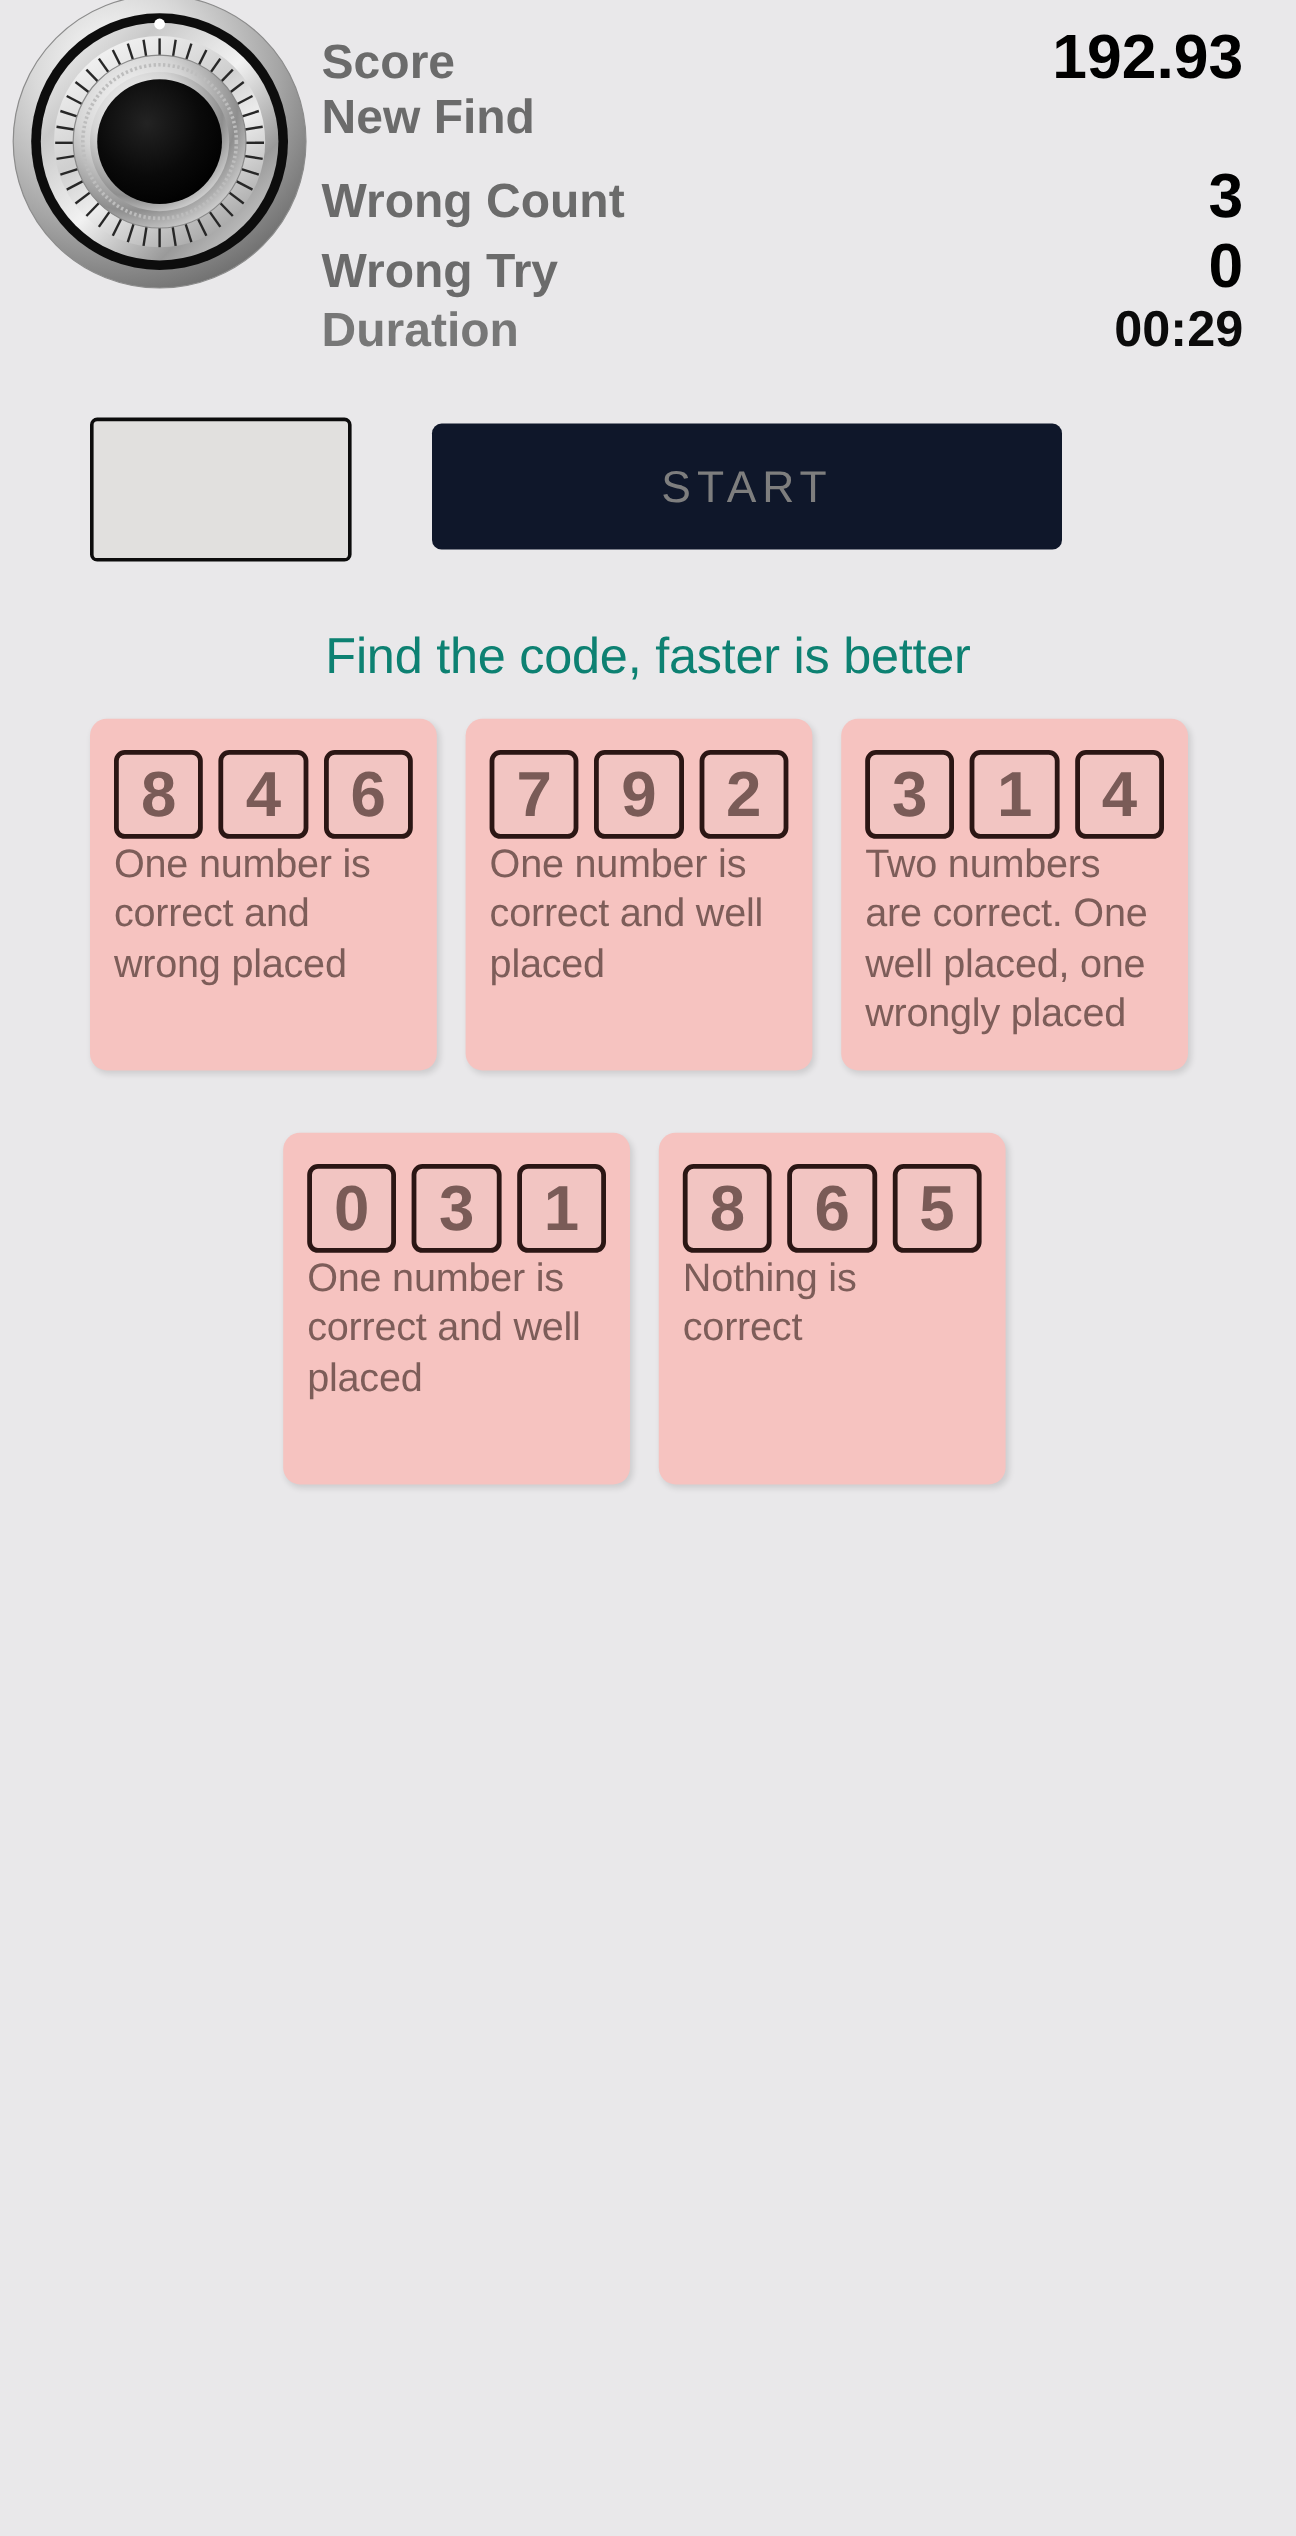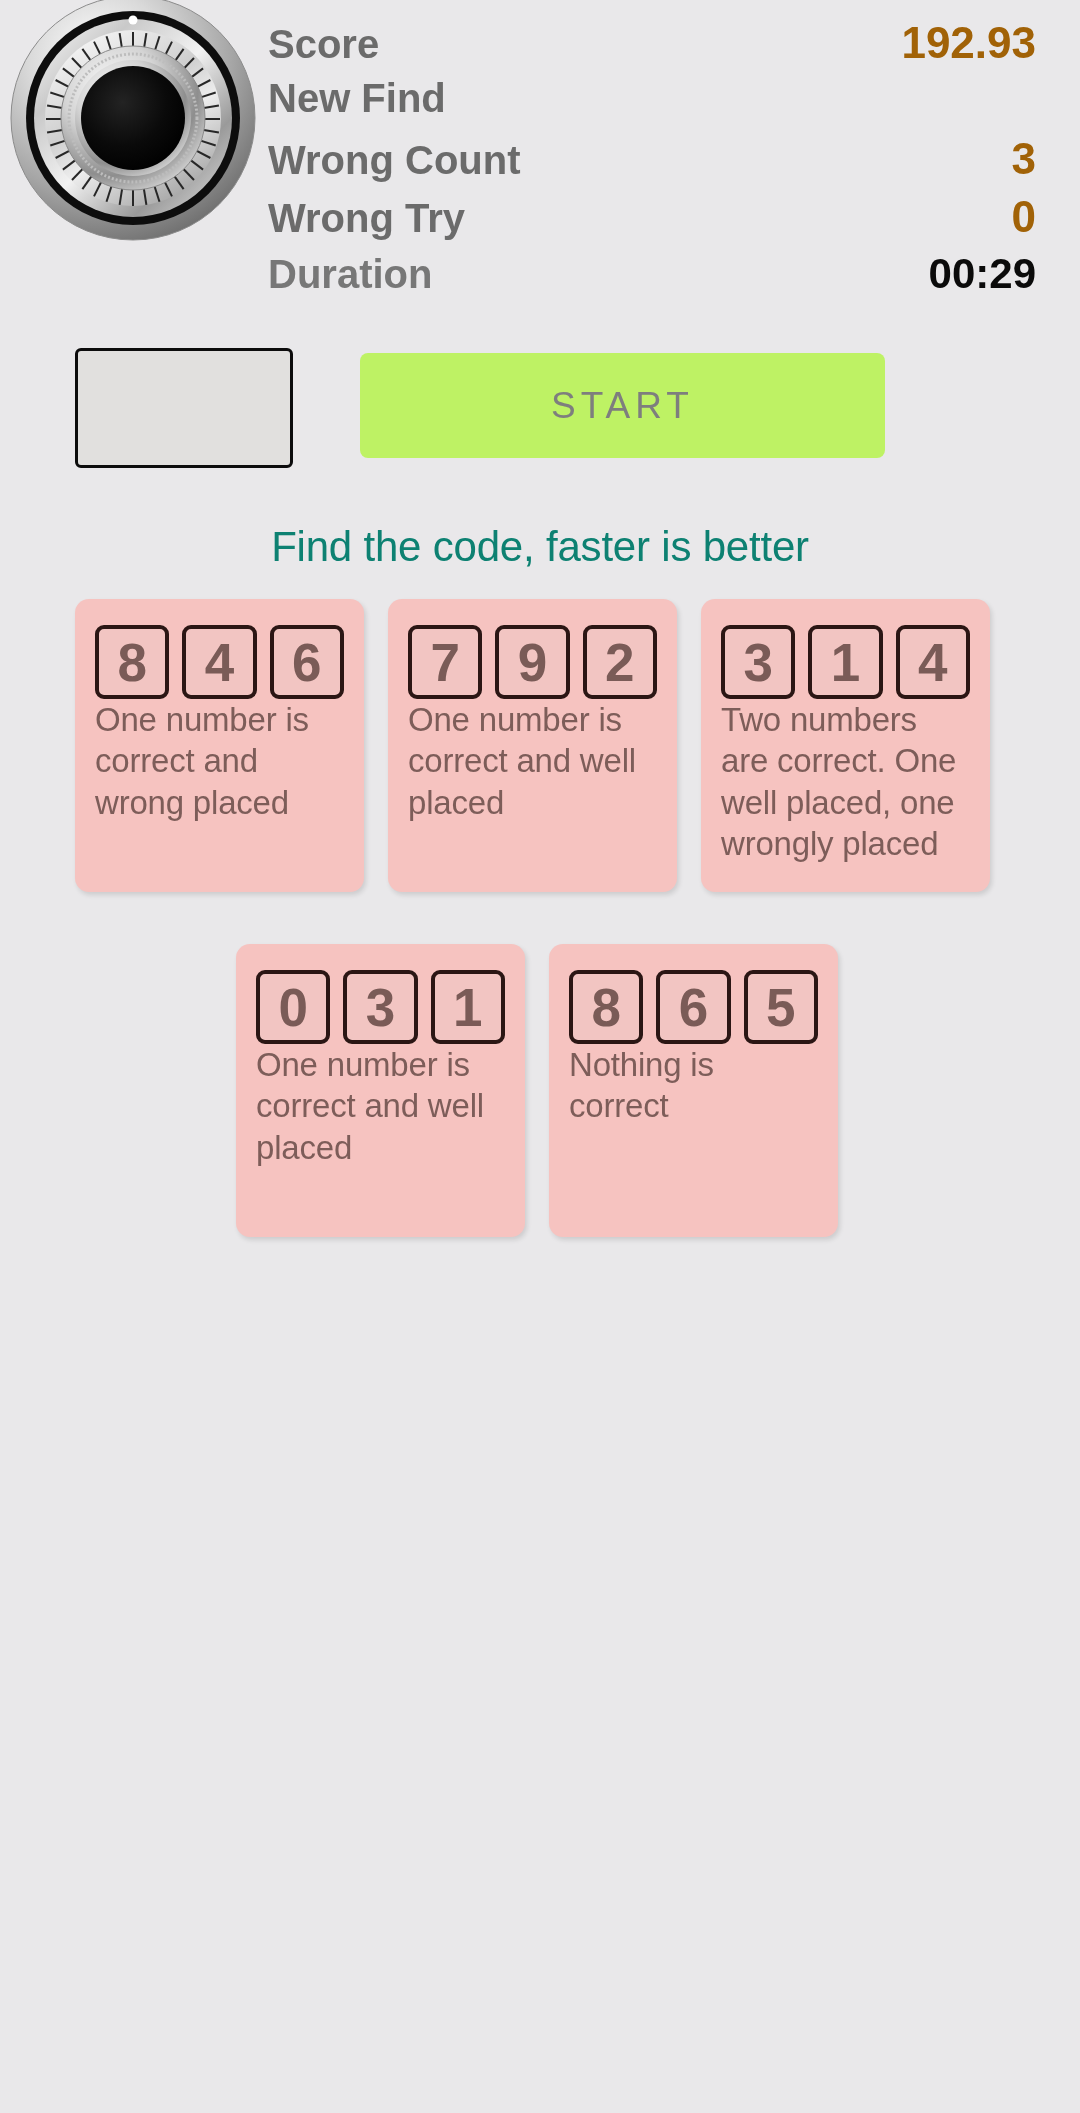--- a/index.html
+++ b/index.html
@@ -44,23 +44,23 @@
     height: 58px;
   }
   .stat-label {
     font-size: 40px;
     font-weight: bold;
     color: #6b6b6b;
     letter-spacing: 0px;
     white-space: nowrap;
   }
   .stat-value {
-    font-size: 44px;
+    font-size: 52px;
     font-weight: bold;
-    color: #a16207;
+    color: #000000;
     white-space: nowrap;
     padding-right: 22px;
   }
   .stat-row.duration .stat-label {
     color: #777777;
   }
   .stat-row.duration .stat-value {
     color: #0b0b0b;
     font-size: 42px;
   }
@@ -88,21 +88,21 @@
     outline: none;
     padding: 0;
   }
   .start-btn {
     position: absolute;
     left: 360px;
     top: 13px;
     width: 525px;
     height: 105px;
     box-sizing: border-box;
-    background: #bef264;
+    background: #0f172a;
     border: none;
     border-radius: 8px;
     color: #7e7e7e;
     font-family: "Liberation Sans", sans-serif;
     font-size: 37px;
     letter-spacing: 5px;
     cursor: default;
   }
 
   

